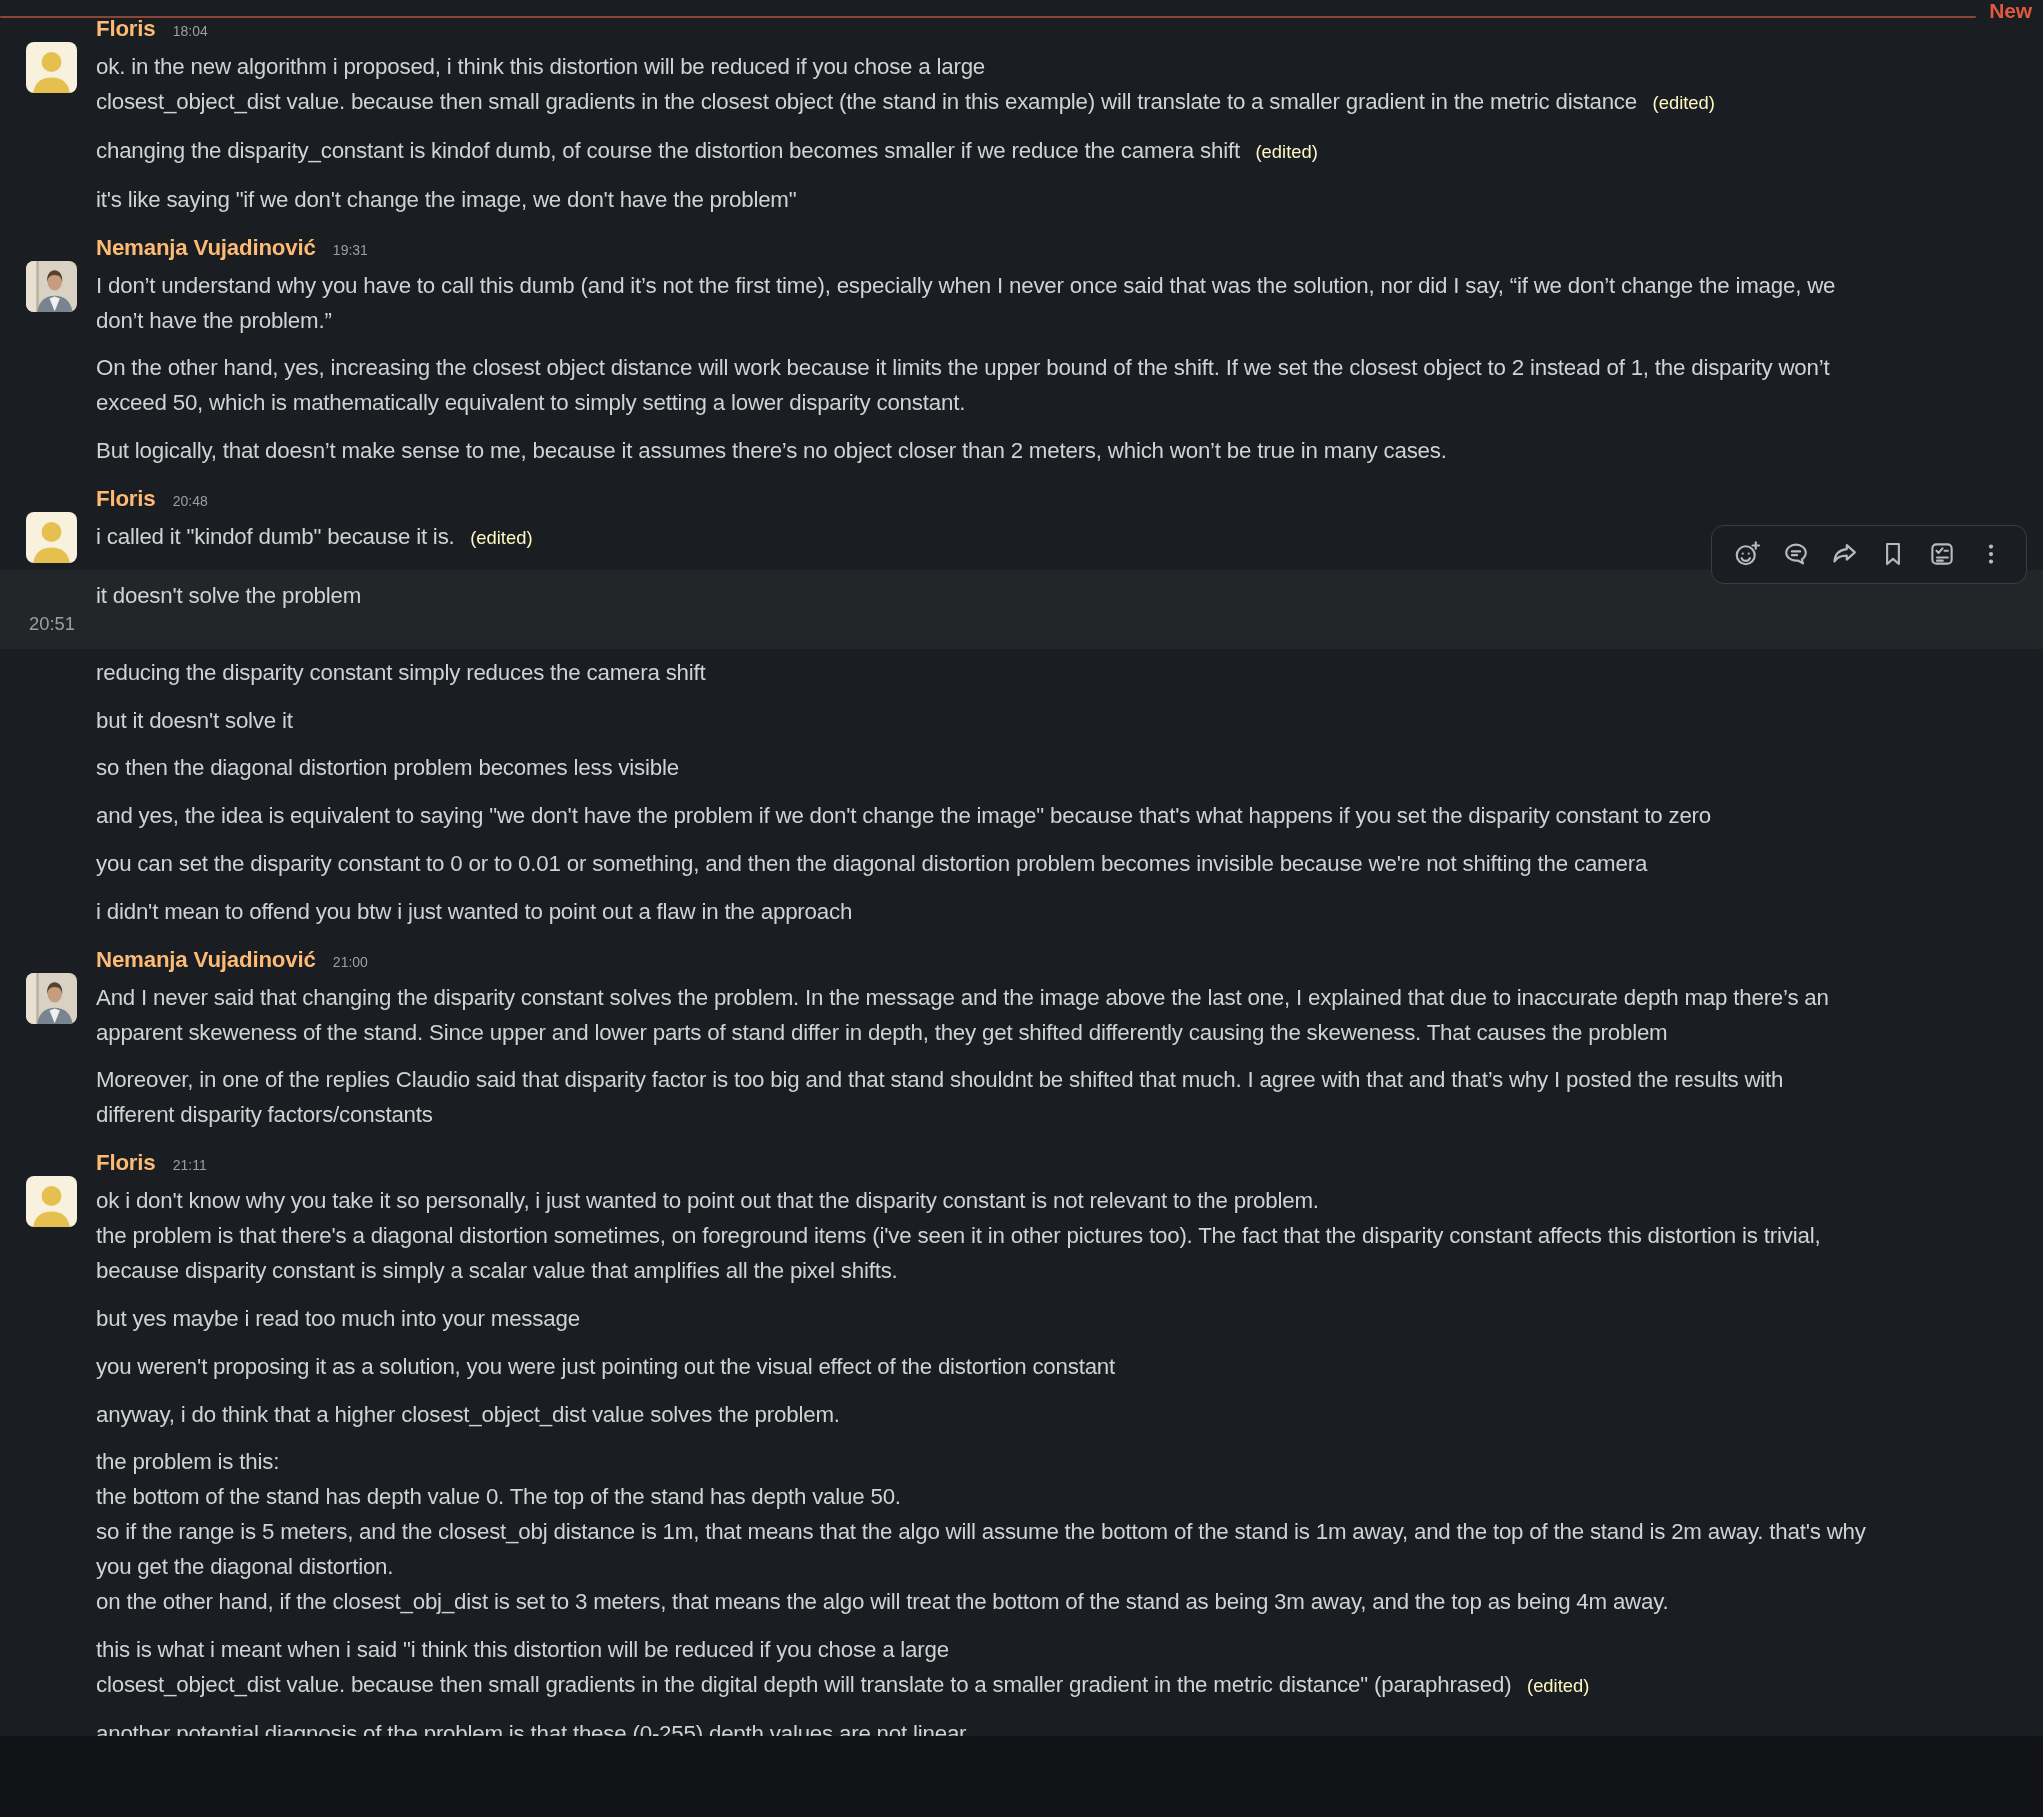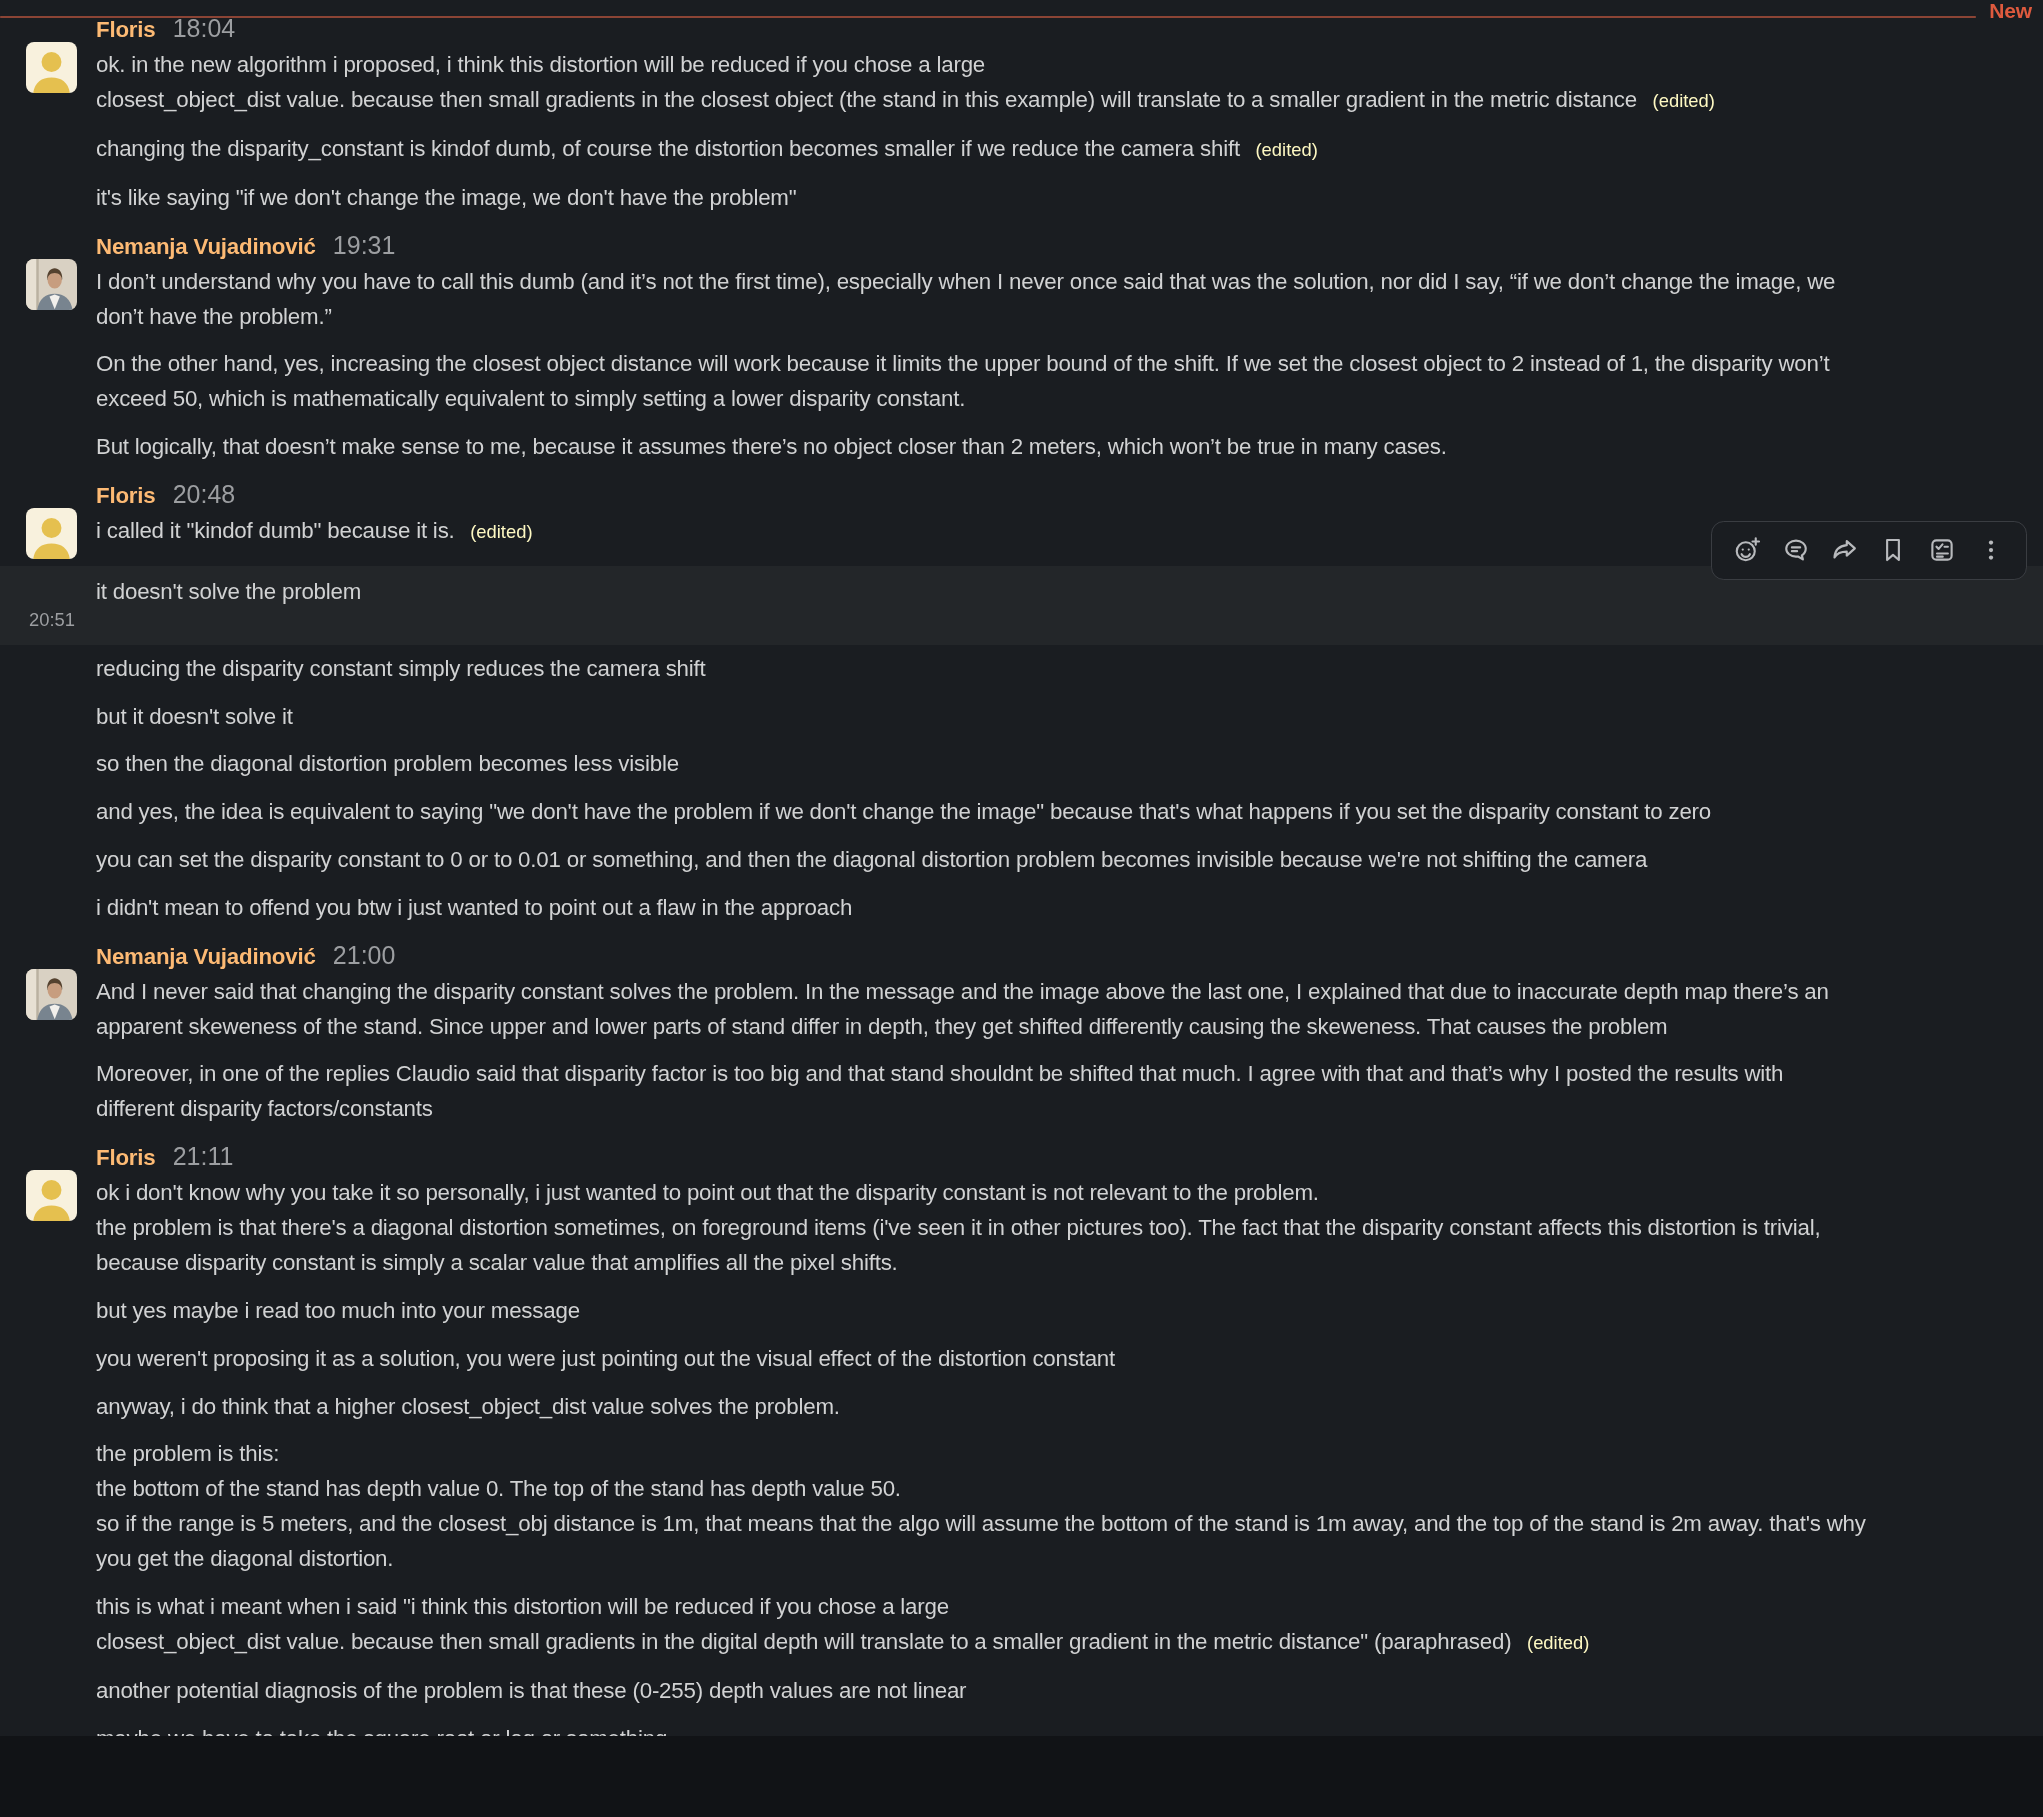--- a/index.html
+++ b/index.html
@@ -17,21 +17,21 @@
   .messages{padding-top:4.8px;}
   .msg{display:flex;padding:6.4px 0;}
   .msg.hovered{background:#232629;padding:8px 0;position:relative;}
   .gutter{width:96px;flex:none;box-sizing:border-box;padding-left:26px;margin-top:28px;}
   .gutter .gtime{display:block;text-align:right;padding-right:21px;font-size:18.4px;color:#9c9ea1;line-height:35px;letter-spacing:0;}
   .avatar{width:51px;height:51px;border-radius:8px;overflow:hidden;margin-top:3.2px;cursor:pointer;}
   .avatar svg{display:block;width:100%;height:100%;}
   .content{flex:1;min-width:0;padding-right:21px;}
   .head{line-height:35px;}
   .user{font-weight:700;color:#fdba74;cursor:pointer;}
-  .time{font-size:25px;color:#9c9ea1;margin-left:11.2px;letter-spacing:0;cursor:pointer;}
+  .time{font-size:14px;color:#9c9ea1;margin-left:11.2px;letter-spacing:0;cursor:pointer;}
   .para{margin-top:0;}
   .para + .para{margin-top:12.8px;}
   .line{line-height:35px;min-height:35px;}
   .edited{color:#fef9c3;font-size:18.4px;margin-left:9.6px;letter-spacing:0;}
   
   .toolbar{
     position:absolute;top:-45px;right:16px;height:59px;width:316px;
     background:#1a1d21;border:1.6px solid #3a3d42;border-radius:12.8px;
     display:flex;align-items:center;justify-content:space-between;
     padding:0 14.4px;box-sizing:border-box;z-index:10;
@@ -301,20 +301,21 @@
           <div class="line">you weren't proposing it as a solution, you were just pointing out the visual effect of the distortion constant</div>
         </div>
         <div class="para">
           <div class="line">anyway, i do think that a higher closest_object_dist value solves the problem.</div>
         </div>
         <div class="para">
           <div class="line">the problem is this:</div>
           <div class="line">the bottom of the stand has depth value 0. The top of the stand has depth value 50.</div>
           <div class="line">so if the range is 5 meters, and the closest_obj distance is 1m, that means that the algo will assume the bottom of the stand is 1m away, and the top of the stand is 2m away. that's why</div>
           <div class="line">you get the diagonal distortion.</div>
+          <div class="line">on the other hand, if the closest_obj_dist is set to 3 meters, that means the algo will treat the bottom of the stand as being 3m away, and the top as being 4m away.</div>
         </div>
         <div class="para">
           <div class="line">this is what i meant when i said "i think this distortion will be reduced if you chose a large</div>
           <div class="line">
             <span>closest_object_dist value. because then small gradients in the digital depth will translate to a smaller gradient in the metric distance" (paraphrased)</span>
             <span class="edited">(edited)</span>
           </div>
         </div>
         <div class="para">
           <div class="line">another potential diagnosis of the problem is that these (0-255) depth values are not linear</div>

